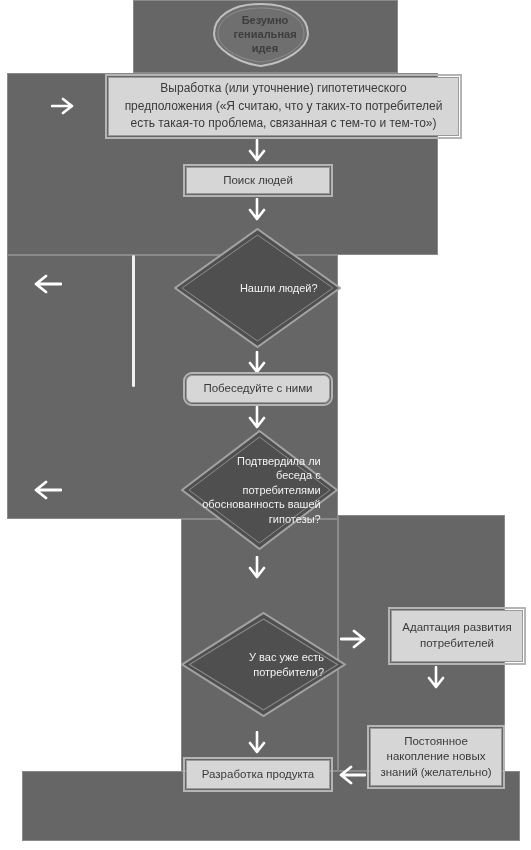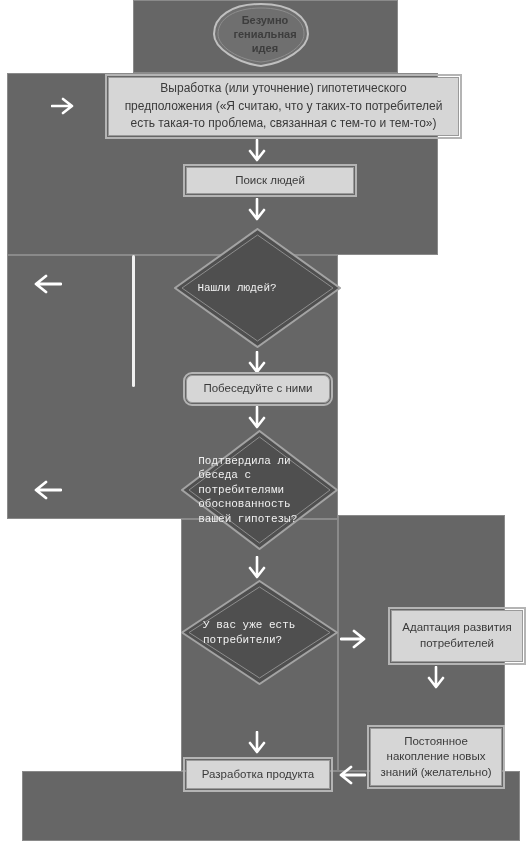--- a/index.html
+++ b/index.html
@@ -53,26 +53,25 @@
     justify-content: center;
   }
   .diamond-wrap svg {
     position: absolute;
     left: 0; top: 0;
     width: 100%; height: 100%;
   }
   .diamond-label {
     position: relative;
     z-index: 2;
-    text-align: left;
+    text-align: right;
     color: #f2f2f2;
     font-size: 11px;
     line-height: 1.3;
     width: 72%;
-    font-family: Liberation Mono, monospace;
   }
   .diamond-label.small { font-size: 11px; line-height: 1.32; width: 78%; }
 
   
   .terminator {
     position: absolute;
     display: flex;
     align-items: center;
     justify-content: center;
   }
@@ -137,21 +136,21 @@
       <path d="M1 10 H19 M12 3 L21 10 L12 17" fill="none" stroke="#ffffff" stroke-width="2.6" stroke-linecap="round" stroke-linejoin="round"></path>
     </svg>
   </div>
 
   <div class="arrow" style="left:247px; top:139px;">
     <svg width="20" height="26" viewBox="0 0 20 26">
       <path d="M10 1 V19 M3 12 L10 21 L17 12" fill="none" stroke="#ffffff" stroke-width="2.6" stroke-linecap="round" stroke-linejoin="round"></path>
     </svg>
   </div>
 
-  <div class="box" style="left:186px; top:167px; width:168px; height:27px;">
+  <div class="box" style="left:186px; top:167px; width:144px; height:27px;">
     <span>Поиск людей</span>
   </div>
 
   <div class="arrow" style="left:247px; top:198px;">
     <svg width="20" height="26" viewBox="0 0 20 26">
       <path d="M10 1 V19 M3 12 L10 21 L17 12" fill="none" stroke="#ffffff" stroke-width="2.6" stroke-linecap="round" stroke-linejoin="round"></path>
     </svg>
   </div>
 
   <div class="diamond-wrap" style="left:174px; top:228px; width:167px; height:120px;">
@@ -199,21 +198,21 @@
       <path d="M31 12 H9 M16 4 L6 12 L16 20" fill="none" stroke="#ffffff" stroke-width="2.8" stroke-linecap="round" stroke-linejoin="round"></path>
     </svg>
   </div>
 
   <div class="arrow" style="left:247px; top:556px;">
     <svg width="20" height="26" viewBox="0 0 20 26">
       <path d="M10 1 V19 M3 12 L10 21 L17 12" fill="none" stroke="#ffffff" stroke-width="2.6" stroke-linecap="round" stroke-linejoin="round"></path>
     </svg>
   </div>
 
-  <div class="diamond-wrap" style="left:181px; top:580px; width:157px; height:105px;">
+  <div class="diamond-wrap" style="left:181px; top:612px; width:157px; height:105px;padding-left:8px;">
     <svg viewBox="0 0 157 105" preserveAspectRatio="none">
       <polygon points="78.5,1 156,52.5 78.5,104 1,52.5" fill="#4f4f4f" stroke="#a3a3a3" stroke-width="2"></polygon>
       <polygon points="78.5,7 149,52.5 78.5,98 8,52.5" fill="none" stroke="#8d8d8d" stroke-width="1"></polygon>
     </svg>
     <div class="diamond-label">У вас уже есть потребители?</div>
   </div>
 
   <div class="arrow" style="left:340px; top:628px;">
     <svg width="28" height="22" viewBox="0 0 28 22">
       <path d="M1 11 H21 M14 3 L24 11 L14 19" fill="none" stroke="#ffffff" stroke-width="2.8" stroke-linecap="round" stroke-linejoin="round"></path>

